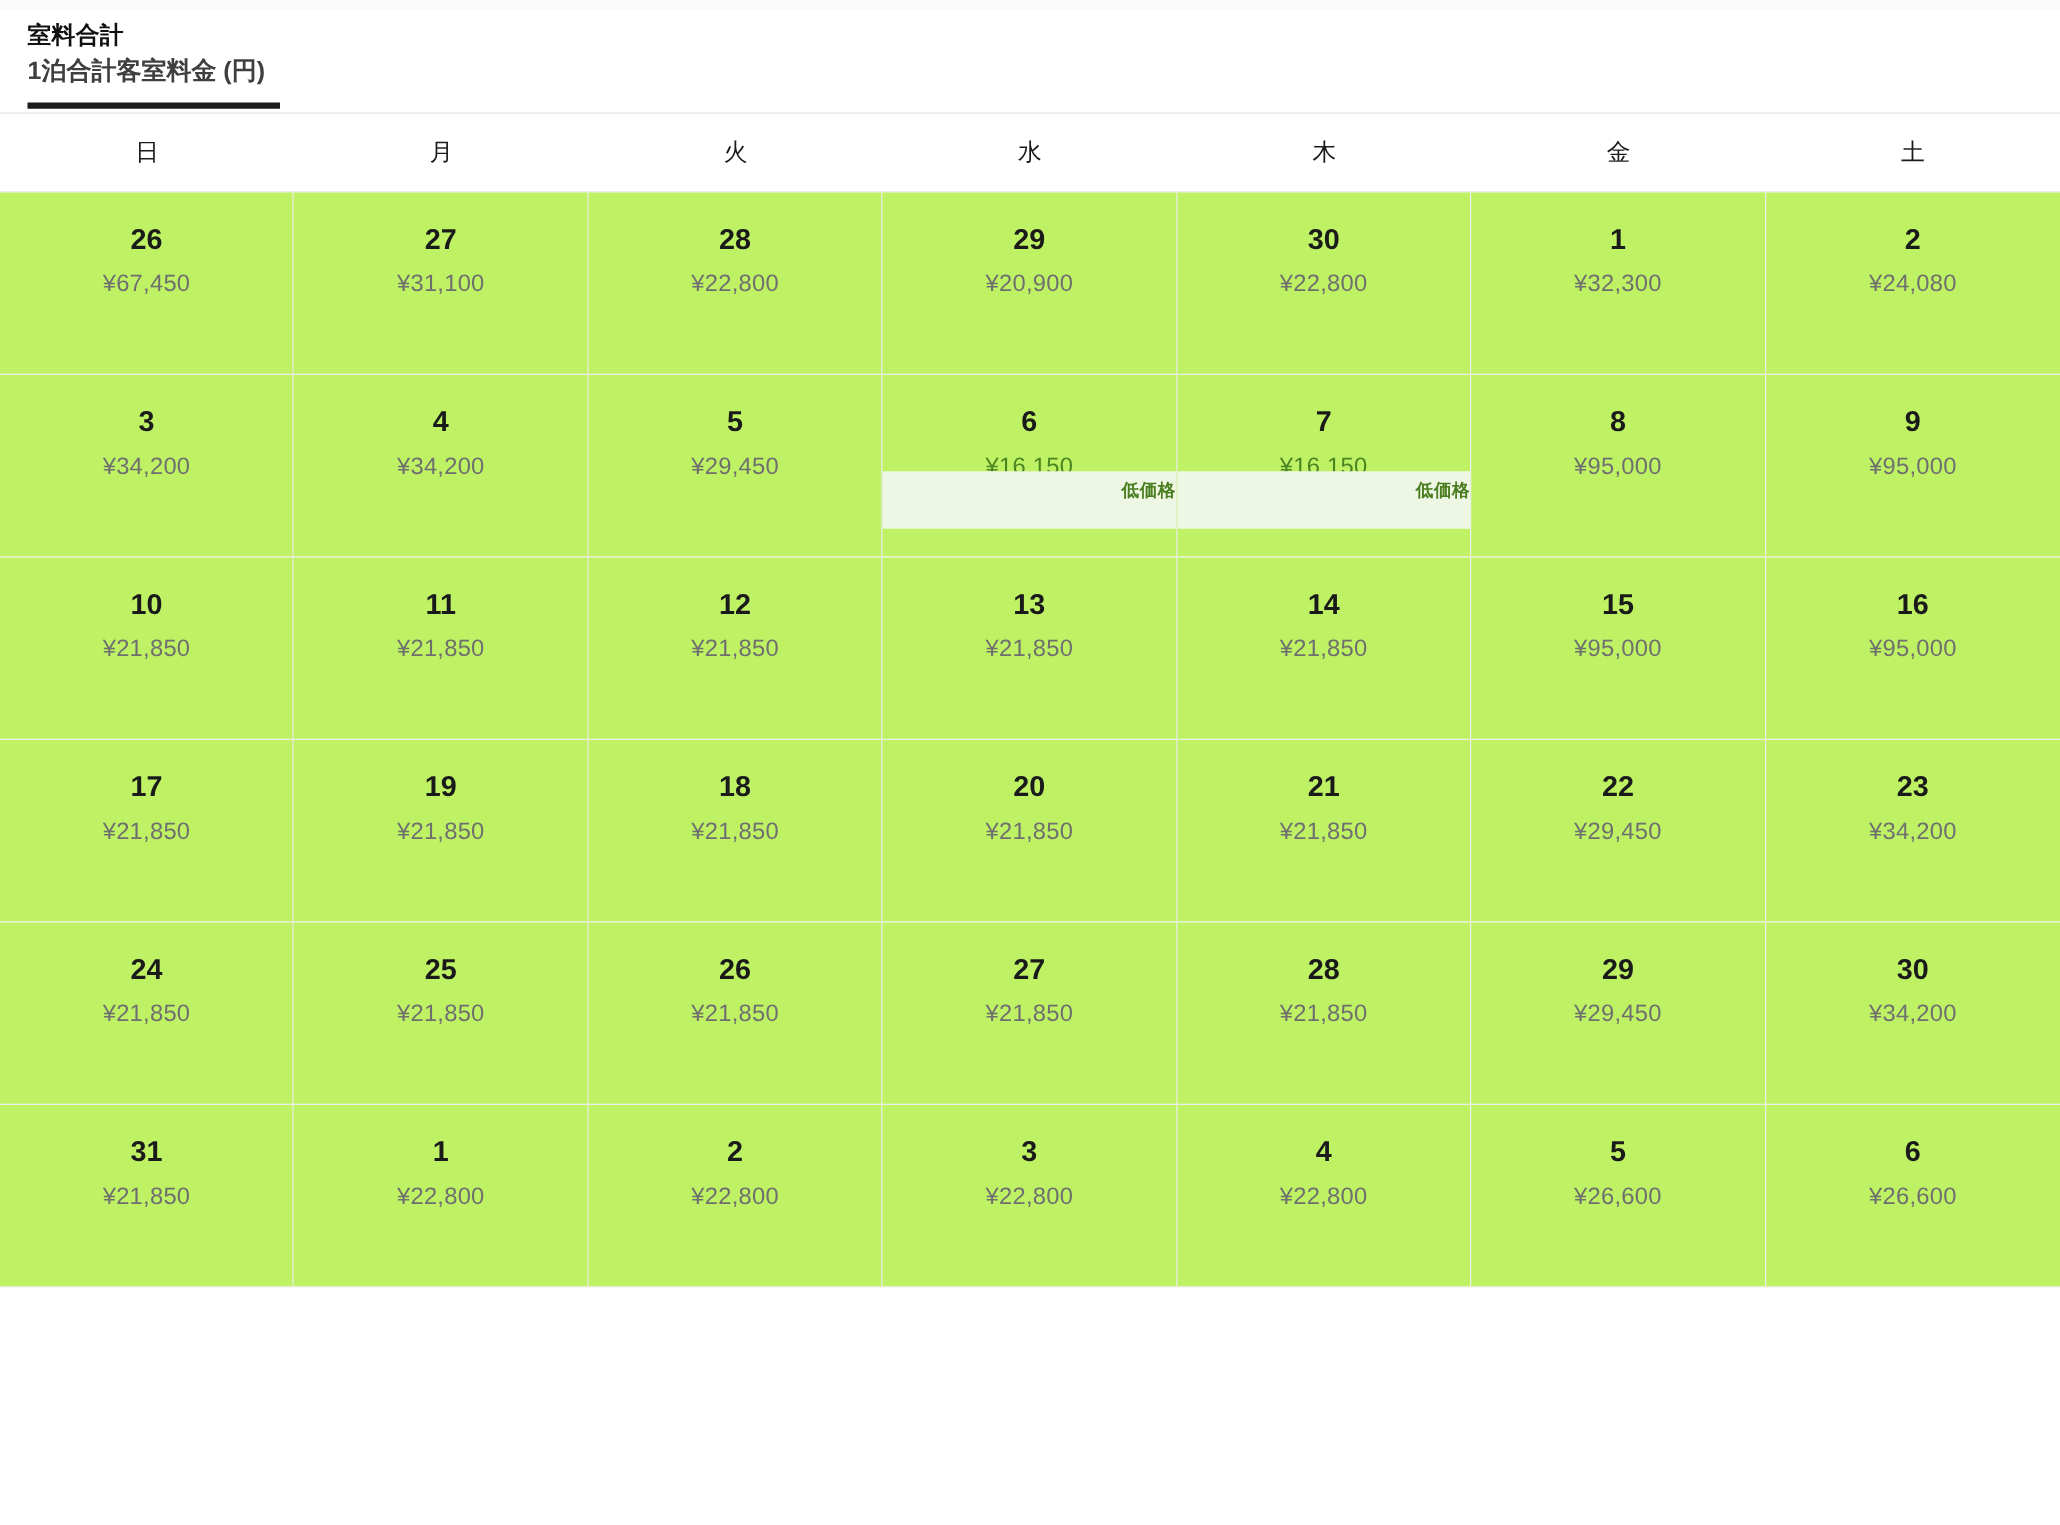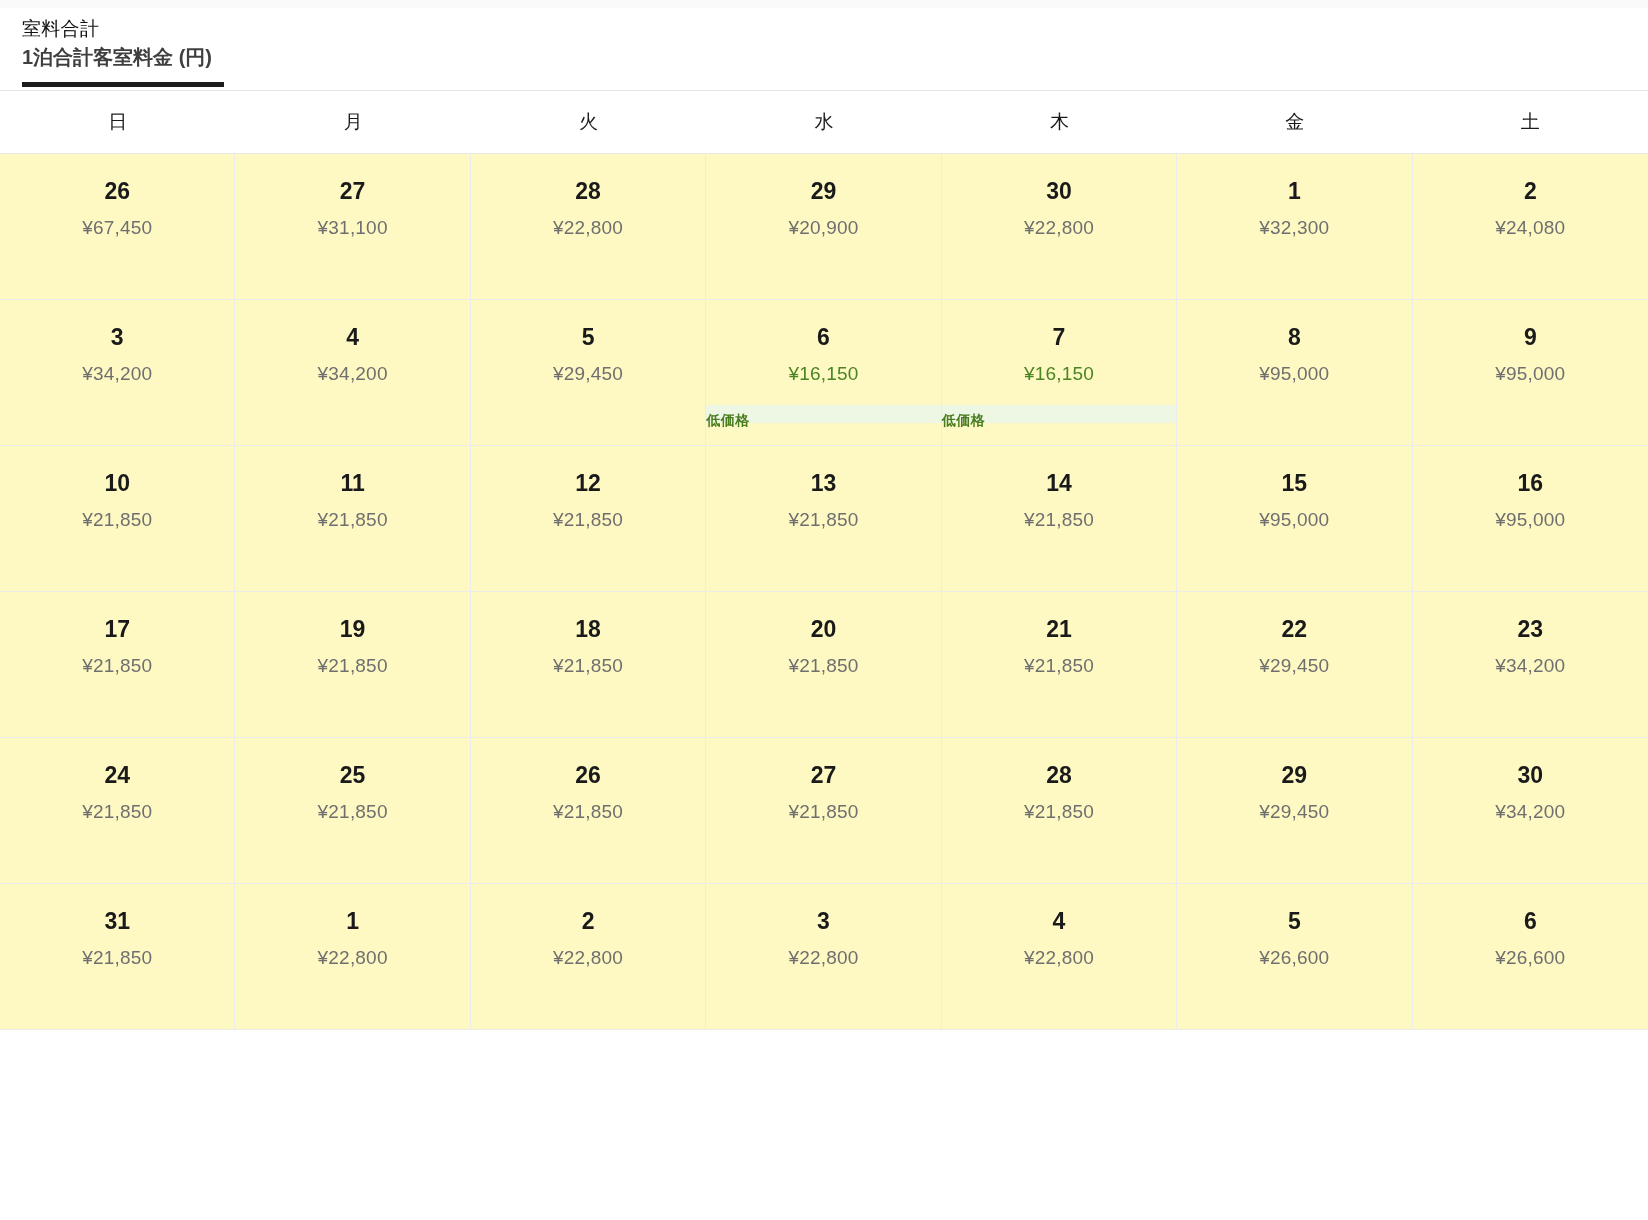--- a/index.html
+++ b/index.html
@@ -37,21 +37,21 @@
   }
   .tab {
     display: inline-block;
     padding-bottom: 12px;
     border-bottom: 5px solid #1c1c1c;
     margin-left: 0;
     padding-right: 12px;
   }
   .tab-title {
     font-size: 19px;
-    font-weight: 400;
+    font-weight: 700;
     letter-spacing: 0.3px;
     color: #111;
     line-height: 1.15;
     display: block;
   }
   .tab-sub {
     font-size: 20px;
     font-weight: 700;
     color: #3f3f3f;
     line-height: 1.3;
@@ -112,21 +112,21 @@
     display: grid;
     grid-template-columns: repeat(7, 1fr);
     height: 146px;
     border-bottom: 1px solid #ececec;
   }
   .day-cell {
     position: relative;
     border-right: 1px solid #ececec;
     padding-top: 24px;
     text-align: center;
-    background: #fef9c3;
+    background: #bef264;
   }
   .day-cell:first-child { border-left: none; }
   .day-cell:last-child { border-right: none; }
 
   .day-num {
     font-size: 23px;
     font-weight: 700;
     color: #1a1a1a;
     line-height: 1.2;
     display: block;
@@ -146,22 +146,22 @@
   .badge {
     position: absolute;
     left: 0;
     right: 0;
     bottom: 22px;
     background: #eef7e4;
     color: #4a7d1f;
     font-size: 14px;
     font-weight: 700;
     line-height: 30px;
-    height: 18px;
-    text-align: left;
+    height: 46px;
+    text-align: right;
     letter-spacing: 0.5px;
   }
 </style>
 </head>
 <body>
 
 <div class="page">
 
   <div class="topgap"></div>
 

